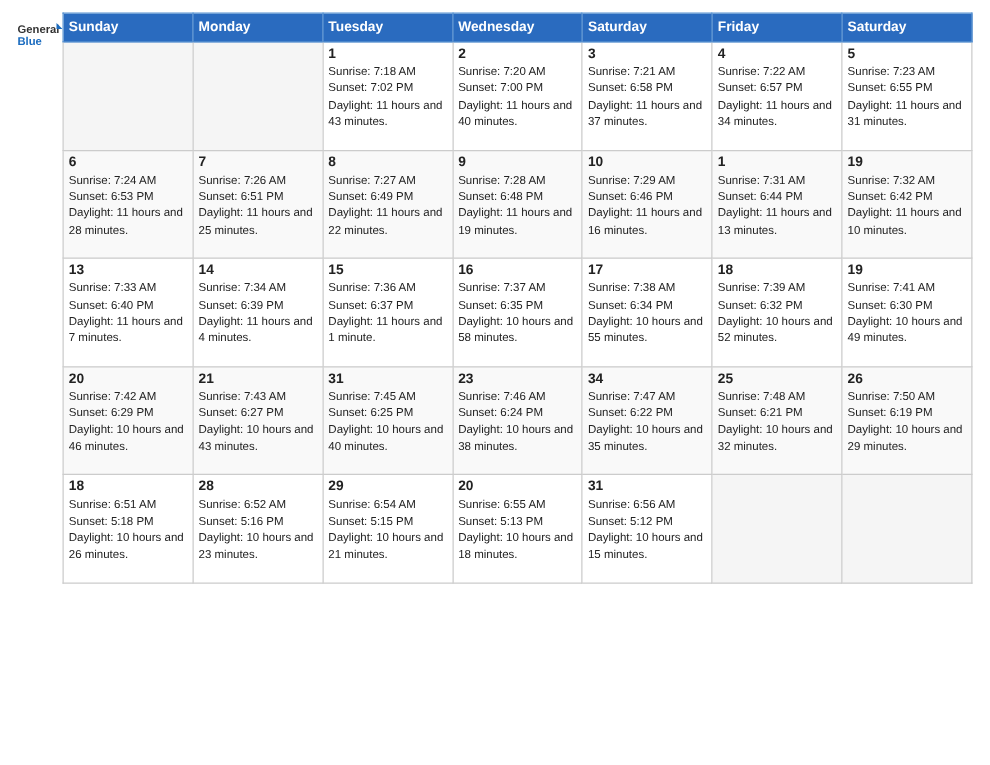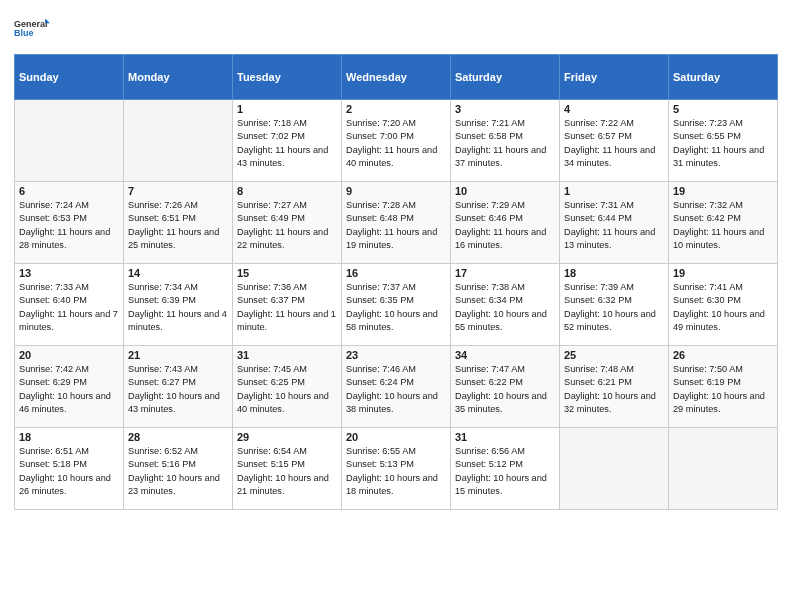--- a/index.html
+++ b/index.html
@@ -8,21 +8,21 @@
       background: #fff;
       width: 792px;
       height: 612px;
       overflow: hidden;
     }
     .page {
       width: 792px;
       height: 477px;
       padding: 10px 14px;
       display: flex;
-      flex-direction: column;
+      flex-direction: row;
     }
     .header {
       display: flex;
       justify-content: space-between;
       align-items: flex-start;
       margin-bottom: 8px;
     }
     .logo {
       display: flex;
       align-items: center;
@@ -47,21 +47,21 @@
       border: 1px solid #ccc;
       border-collapse: collapse;
       width: 100%;
       table-layout: fixed;
     }
     .calendar th {
       background: #2a6bbf;
       color: #fff;
       font-size: 11px;
       font-weight: bold;
-      padding: 16px 4px;
+      padding: 5px 4px;
       text-align: left;
       border: 1px solid #5590d0;
     }
     .calendar td {
       border: 1px solid #ccc;
       vertical-align: top;
       padding: 3px 4px;
       font-size: 9.2px;
       color: #222;
       background: #fff;

